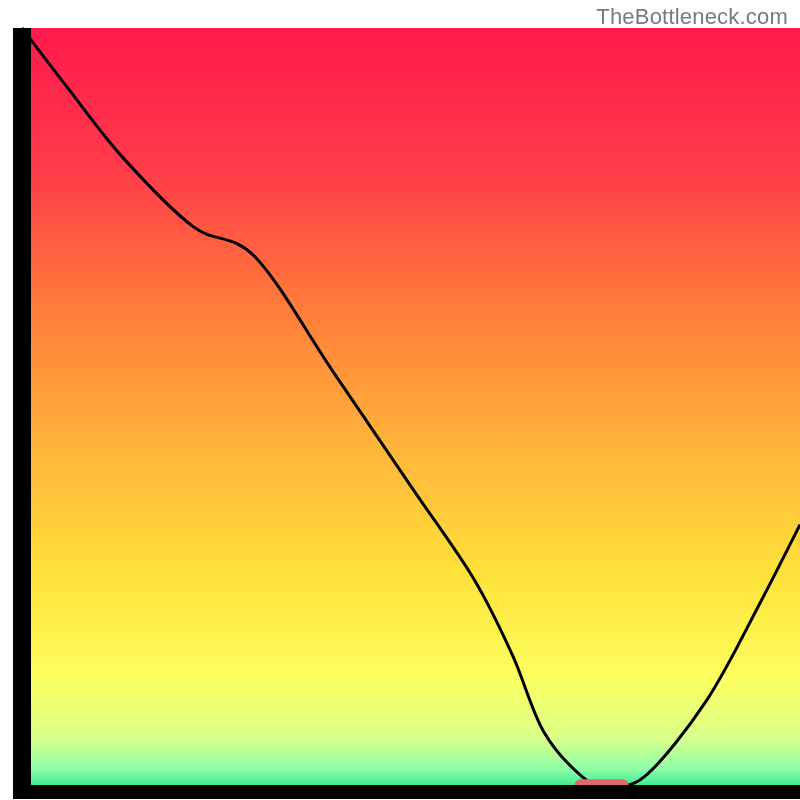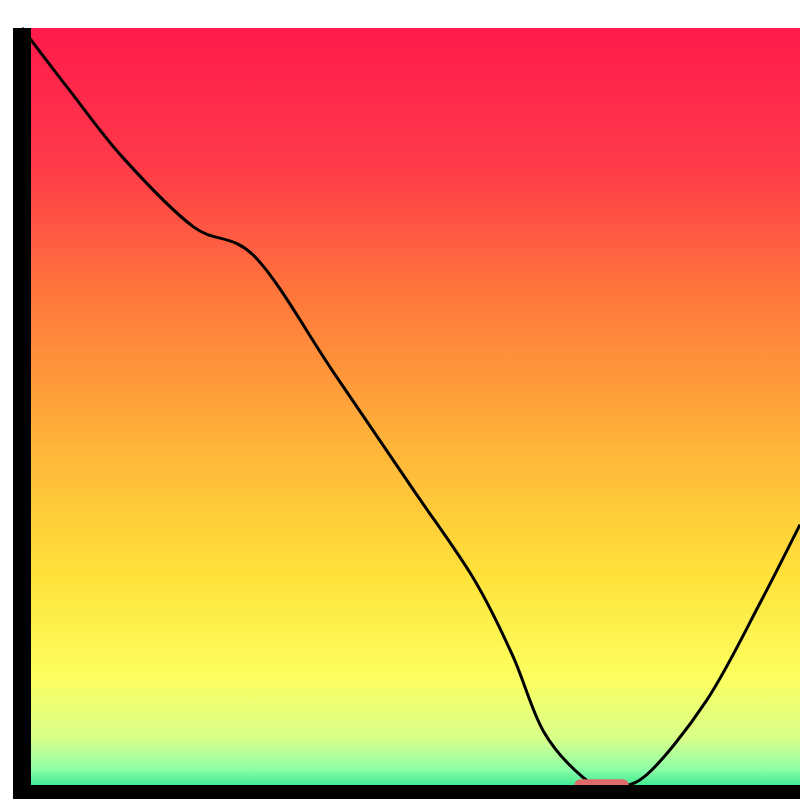--- a/index.html
+++ b/index.html
@@ -27,20 +27,21 @@
   svg {
     position: absolute;
     left: 0;
     top: 0;
   }
 </style>
 </head>
 <body>
 
 <div class="container">
+  <div class="watermark">TheBottleneck.com</div>
 
   <svg id="chart-svg" width="800" height="800" viewBox="0 0 800 800">
     <defs>
       <linearGradient id="bg-grad" x1="0" y1="0" x2="0" y2="1">
           <stop offset="0%" stop-color="#ff1a4b"></stop>
           <stop offset="18%" stop-color="#ff3a4a"></stop>
           <stop offset="36%" stop-color="#ff7a3a"></stop>
           <stop offset="55.00000000000001%" stop-color="#ffb53a"></stop>
           <stop offset="72%" stop-color="#ffe33a"></stop>
           <stop offset="85%" stop-color="#fdff60"></stop>

